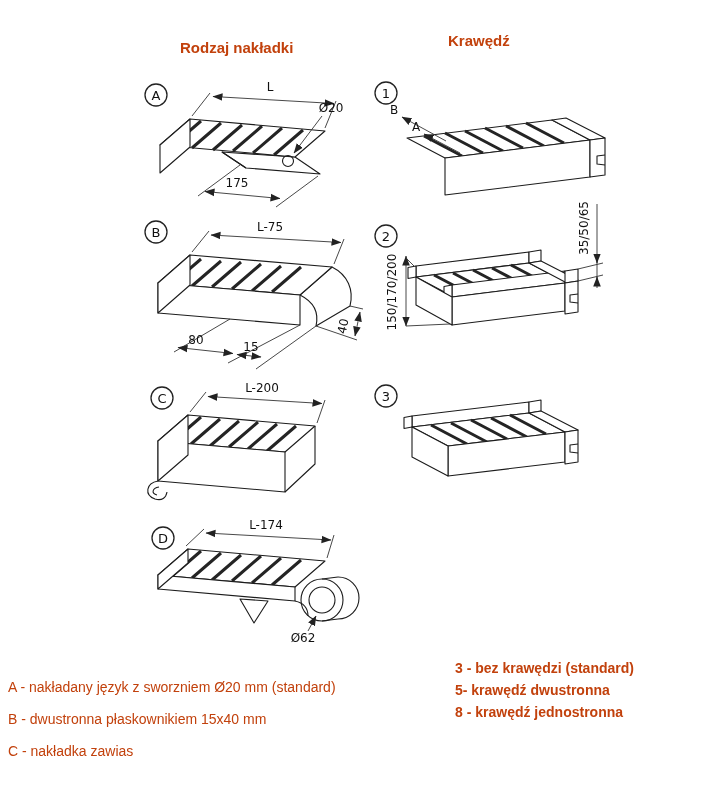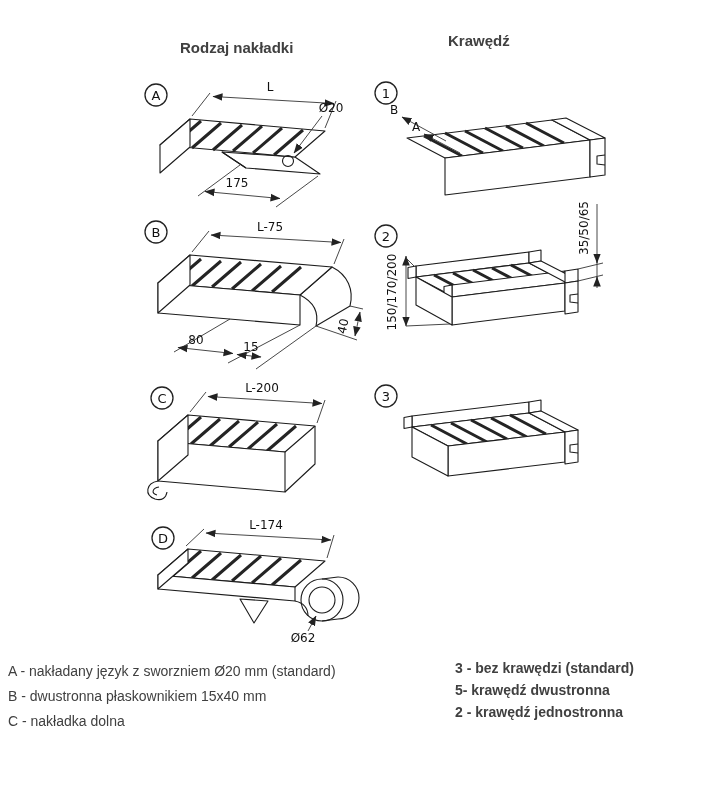--- a/index.html
+++ b/index.html
@@ -1,32 +1,32 @@
 <!DOCTYPE html>
 <html><head>
 <meta charset="utf-8">
 <style>
   html,body{margin:0;padding:0;background:#fff;}
   .page{position:relative;width:727px;height:800px;background:#ffffff;overflow:hidden;
-        font-family:"Liberation Sans",sans-serif;color:#404040;}
+        font-family:"Liberation Sans",sans-serif;color:#c2410c;}
   .col-header{position:absolute;font-weight:bold;font-size:15px;white-space:nowrap;}
   .h-left{left:180px;top:39px;}
   .h-right{left:448px;top:32px;}
   svg.diagram{position:absolute;left:0;top:0;}
   .face{fill:#fff;stroke:#1c1c1c;stroke-width:1.1;stroke-linejoin:round;}
   .ln{fill:none;stroke:#1c1c1c;stroke-width:1.1;}
   .edge2{fill:none;stroke:#1c1c1c;stroke-width:1.1;stroke-linejoin:round;}
   .rib{fill:none;stroke:#242424;stroke-width:3;}
   .dim{fill:none;stroke:#333;stroke-width:0.9;}
   .dt{font-family:"DejaVu Sans",sans-serif;font-size:12px;fill:#111;text-anchor:middle;}
   .mc{fill:#fff;stroke:#222;stroke-width:1.3;}
   .mt{font-family:"DejaVu Sans",sans-serif;font-size:13px;fill:#111;text-anchor:middle;}
   .legend{position:absolute;white-space:nowrap;}
   .legend-left{left:8px;top:663px;font-size:14px;}
-  .legend-left .li{margin-bottom:9px;}
+  .legend-left .li{margin-bottom:9px;margin-top:16px;}
   .legend-right{left:455px;top:660px;font-size:14px;font-weight:bold;}
   .legend-right .li{margin-bottom:6px;}
 </style>
 </head>
 <body>
 
 <div class="page">
 
   <div class="col-header h-left">Rodzaj nakładki</div>
   <div class="col-header h-right">Krawędź</div>
@@ -166,22 +166,22 @@
       <path class="face" d="M448,446 L565,432 L565,462 L448,476 Z"></path>
       <path class="face" d="M448,446 L412,427 L412,457 L448,476 Z"></path>
       <path class="face" d="M565,432 L578,430 L578,462 L565,464 Z"></path>
       <path class="edge2" d="M578,444 L570,445 L570,452 L578,453"></path>
     </g>
   </svg>
 
   <div class="legend legend-left">
     <div class="li">A - nakładany język z sworzniem Ø20 mm (standard)</div>
     <div class="li">B - dwustronna płaskownikiem 15x40 mm</div>
-    <div class="li">C - nakładka dolna</div>
+    <div class="li">C - nakładka zawias</div>
   </div>
 
   <div class="legend legend-right">
     <div class="li">3 - bez krawędzi (standard)</div>
     <div class="li">5- krawędź dwustronna</div>
-    <div class="li">2 - krawędź jednostronna</div>
+    <div class="li">8 - krawędź jednostronna</div>
   </div>
 
 </div>
 
 </body></html>

